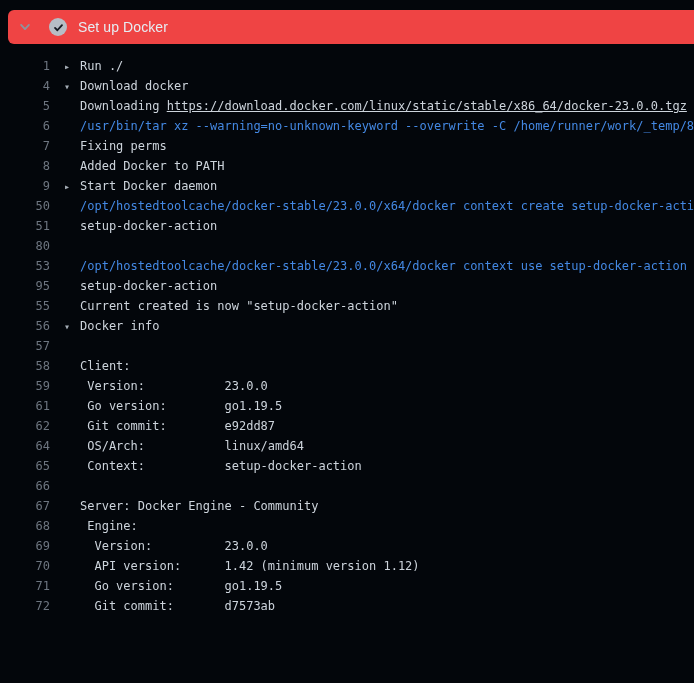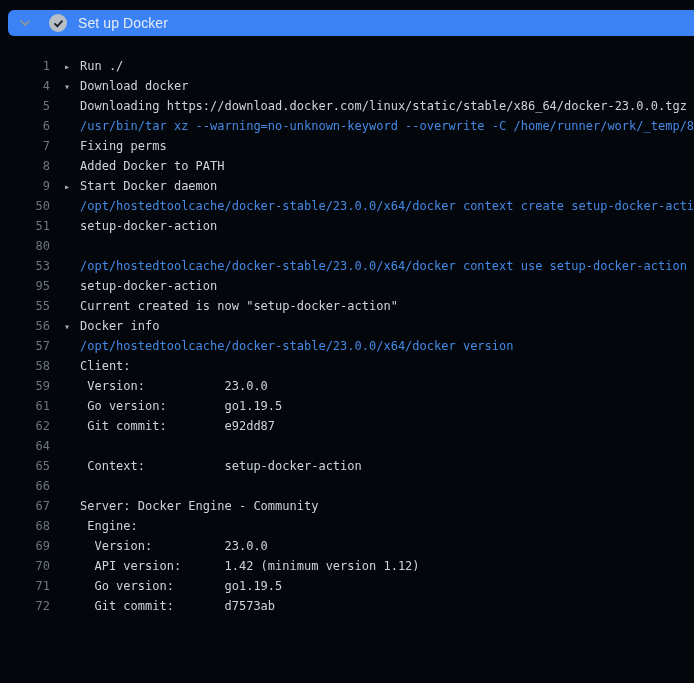--- a/index.html
+++ b/index.html
@@ -1,20 +1,20 @@
 <!DOCTYPE html>
 <html><head>
 <meta charset="utf-8">
 <style>
   * { margin:0; padding:0; box-sizing:border-box; }
   html,body { width:694px; height:683px; background:#03060b; overflow:hidden; }
 
   .step-header {
-    position:absolute; left:8px; top:10px; width:686px; height:26px;
-    background:#3b82f6; border-radius:6px 0 0 6px;
+    position:absolute; left:8px; top:10px; width:686px; height:34px;
+    background:#ef4444; border-radius:6px 0 0 6px;
     display:flex; align-items:center; padding:0 10px; cursor:pointer;
   }
   .chev { width:14px; height:14px; flex:0 0 auto; color:#8d949e; }
   .check-wrap {
     width:18px; height:18px; border-radius:50%; background:#b7bec6;
     margin-left:17px; flex:0 0 auto;
     display:flex; align-items:center; justify-content:center;
   }
   .check-wrap svg { width:11px; height:11px; color:#171c24; }
   .title {
@@ -34,21 +34,21 @@
     user-select:none; cursor:pointer;
   }
   .content { padding-left:30px; white-space:pre; }
   .group { cursor:pointer; }
   .group .content { padding-left:14px; }
   .arrow {
     display:inline-block; width:16px; color:#a5adb6;
     font-size:10px;
   }
   .command { color:#4489e4; }
-  .link { cursor:pointer; }
+  .link { text-decoration:underline; cursor:pointer; }
 </style>
 </head>
 <body>
 
 <div class="step-header">
   <svg class="chev" viewBox="0 0 16 16" fill="none" stroke="currentColor" stroke-width="2" stroke-linecap="round" stroke-linejoin="round">
     <path d="M3.5 5.5 L8 10.5 L12.5 5.5"></path>
   </svg>
   <span class="check-wrap">
     <svg viewBox="0 0 12 12" fill="none" stroke="currentColor" stroke-width="2" stroke-linecap="round" stroke-linejoin="round">
@@ -66,26 +66,26 @@
     <div class="row"><span class="num">7</span><span class="content">Fixing perms</span></div>
     <div class="row"><span class="num">8</span><span class="content">Added Docker to PATH</span></div>
     <div class="row group"><span class="num">9</span><span class="content"><span class="arrow">▸</span><span>Start Docker daemon</span></span></div>
     <div class="row"><span class="num">50</span><span class="content command">/opt/hostedtoolcache/docker-stable/23.0.0/x64/docker context create setup-docker-action</span></div>
     <div class="row"><span class="num">51</span><span class="content">setup-docker-action</span></div>
     <div class="row"><span class="num">80</span></div>
     <div class="row"><span class="num">53</span><span class="content command">/opt/hostedtoolcache/docker-stable/23.0.0/x64/docker context use setup-docker-action</span></div>
     <div class="row"><span class="num">95</span><span class="content">setup-docker-action</span></div>
     <div class="row"><span class="num">55</span><span class="content">Current created is now "setup-docker-action"</span></div>
     <div class="row group"><span class="num">56</span><span class="content"><span class="arrow">▾</span><span>Docker info</span></span></div>
-    <div class="row"><span class="num">57</span><span class="content command">/opt/hostedtoolcache/docker-stable/23.0.0/x64/docker version</span></div>
+    <div class="row"><span class="num">57</span></div>
     <div class="row"><span class="num">58</span><span class="content">Client:</span></div>
     <div class="row"><span class="num">59</span><span class="content"> Version:           23.0.0</span></div>
     <div class="row"><span class="num">61</span><span class="content"> Go version:        go1.19.5</span></div>
     <div class="row"><span class="num">62</span><span class="content"> Git commit:        e92dd87</span></div>
-    <div class="row"><span class="num">64</span></div>
+    <div class="row"><span class="num">64</span><span class="content"> OS/Arch:           linux/amd64</span></div>
     <div class="row"><span class="num">65</span><span class="content"> Context:           setup-docker-action</span></div>
     <div class="row"><span class="num">66</span><span class="content"></span></div>
     <div class="row"><span class="num">67</span><span class="content">Server: Docker Engine - Community</span></div>
     <div class="row"><span class="num">68</span><span class="content"> Engine:</span></div>
     <div class="row"><span class="num">69</span><span class="content">  Version:          23.0.0</span></div>
     <div class="row"><span class="num">70</span><span class="content">  API version:      1.42 (minimum version 1.12)</span></div>
     <div class="row"><span class="num">71</span><span class="content">  Go version:       go1.19.5</span></div>
     <div class="row"><span class="num">72</span><span class="content">  Git commit:       d7573ab</span></div>
   </div>
 

